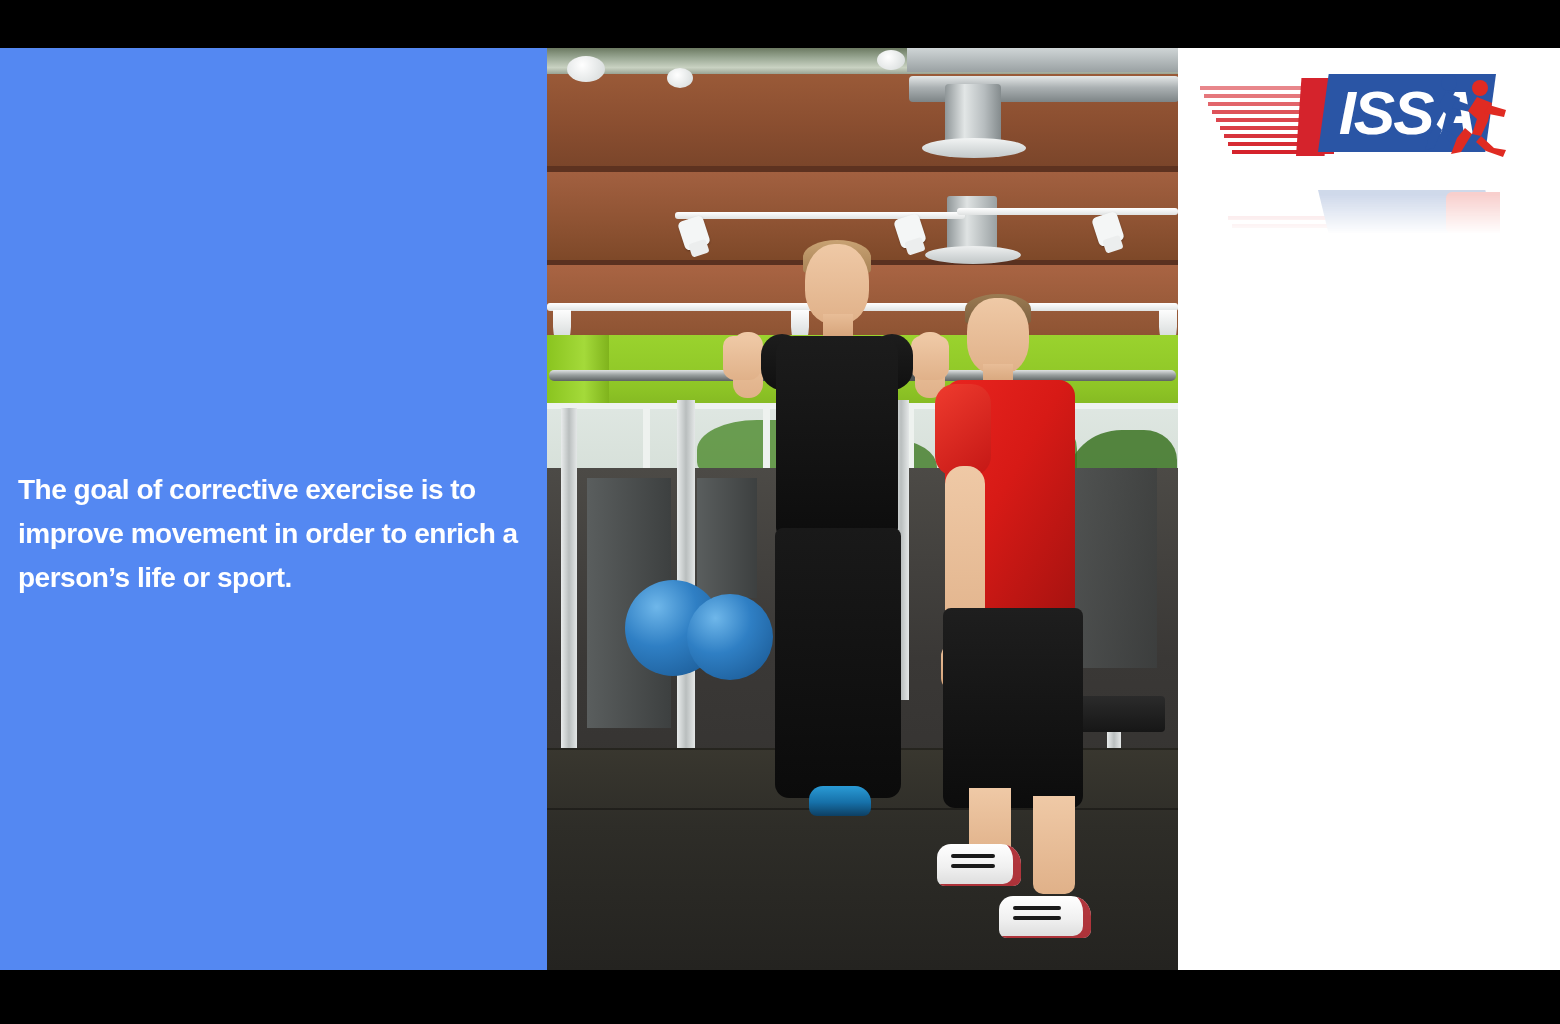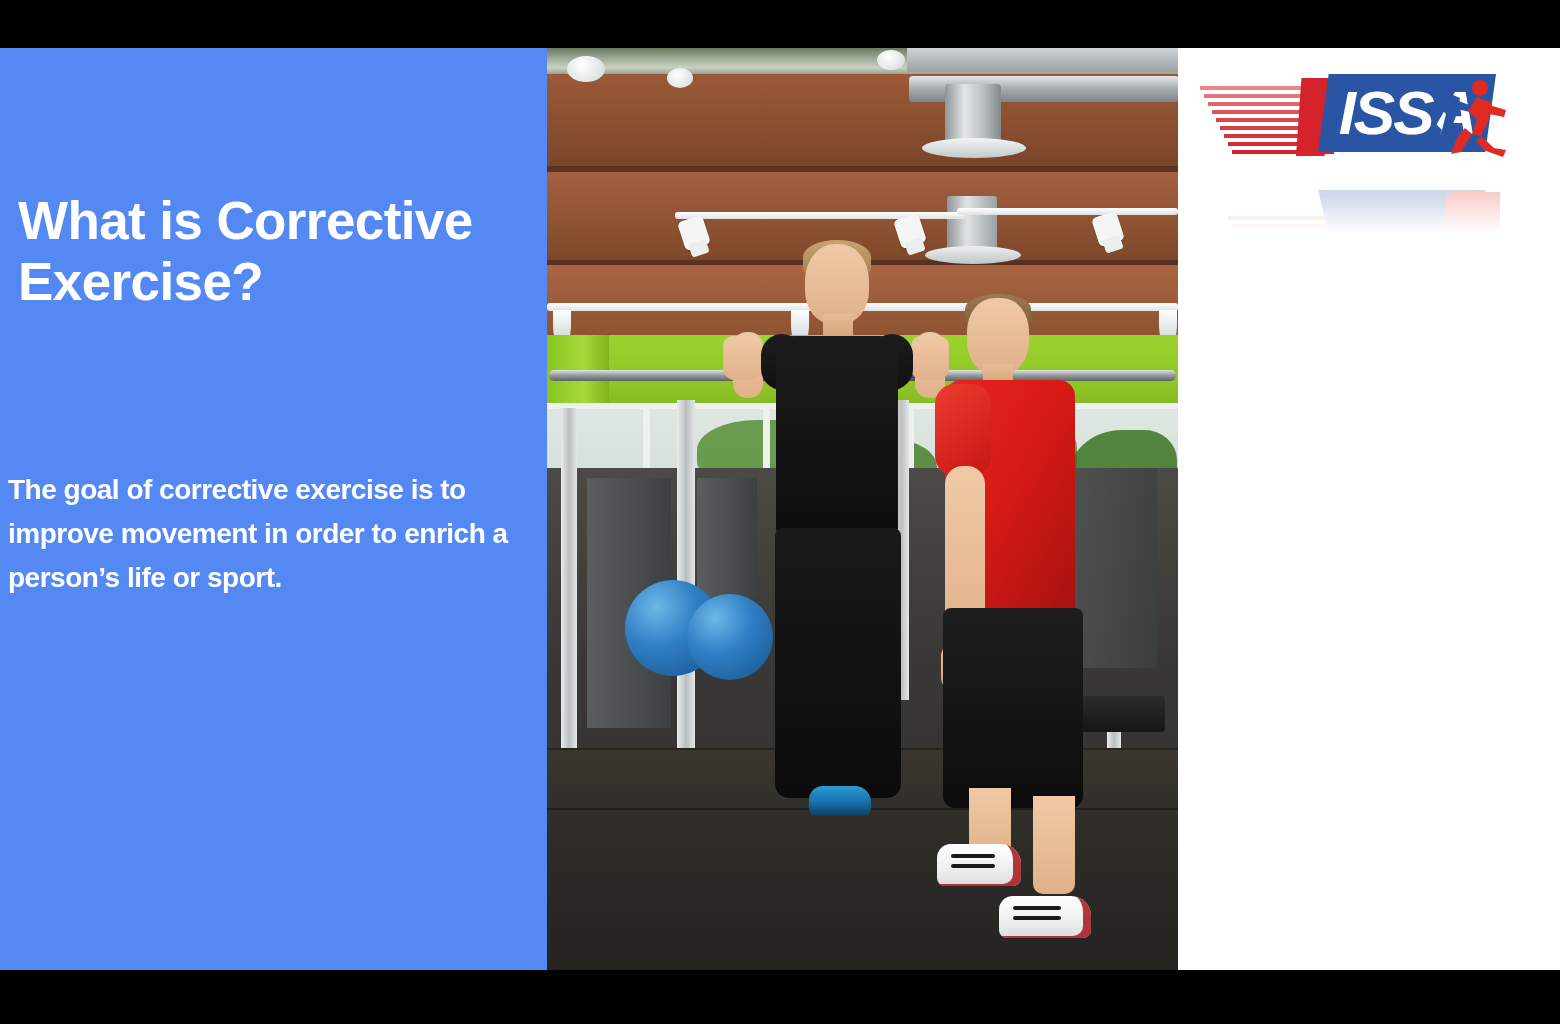--- a/index.html
+++ b/index.html
@@ -8,21 +8,21 @@
   #stage{position:relative;width:1560px;height:1024px;background:#000;}
 
   
   #slide{position:absolute;left:0;top:48px;width:1560px;height:922px;background:#ffffff;overflow:hidden;}
 
   
   #blue-panel{position:absolute;left:0;top:0;width:547px;height:922px;background:#5488f2;}
   #slide-title{position:absolute;left:18px;top:142px;width:510px;
     font-size:53px;line-height:1.16;font-weight:bold;color:#ffffff;
     letter-spacing:-0.6px;font-family:"Liberation Sans",sans-serif;}
-  #slide-body{position:absolute;left:8px;top:420px;width:500px;
+  #slide-body{position:absolute;left:18px;top:420px;width:500px;
     font-size:28px;line-height:1.57;font-weight:bold;color:#ffffff;
     letter-spacing:-0.5px;font-family:"Liberation Sans",sans-serif;}
 
   
   #photo{position:absolute;left:547px;top:0;width:631px;height:922px;overflow:hidden;background:#2a2a28;}
 
   
   .ceil-glass{position:absolute;left:0;top:0;width:631px;height:28px;
     background:linear-gradient(180deg,#6c7a62 0%,#9aa894 35%,#c9d2c2 70%,#8b9484 100%);}
   .beam1{position:absolute;left:0;top:26px;width:631px;height:94px;
@@ -151,21 +151,20 @@
   #bottombar{position:absolute;left:0;top:970px;width:1560px;height:54px;background:#000;}
 </style>
 </head>
 <body>
 
 <div id="stage">
 
   <div id="slide">
 
     <div id="blue-panel">
-      <div id="slide-title">What is Corrective Exercise?</div>
       <div id="slide-body">The goal of corrective exercise is to improve movement in order to enrich a person’s life or sport.</div>
     </div>
 
     <div id="photo">
 
       <div class="ceil-glass"></div>
       <div class="beam1"></div>
       <div class="beam1s"></div>
       <div class="beam2"></div>
       <div class="beam2s"></div>

